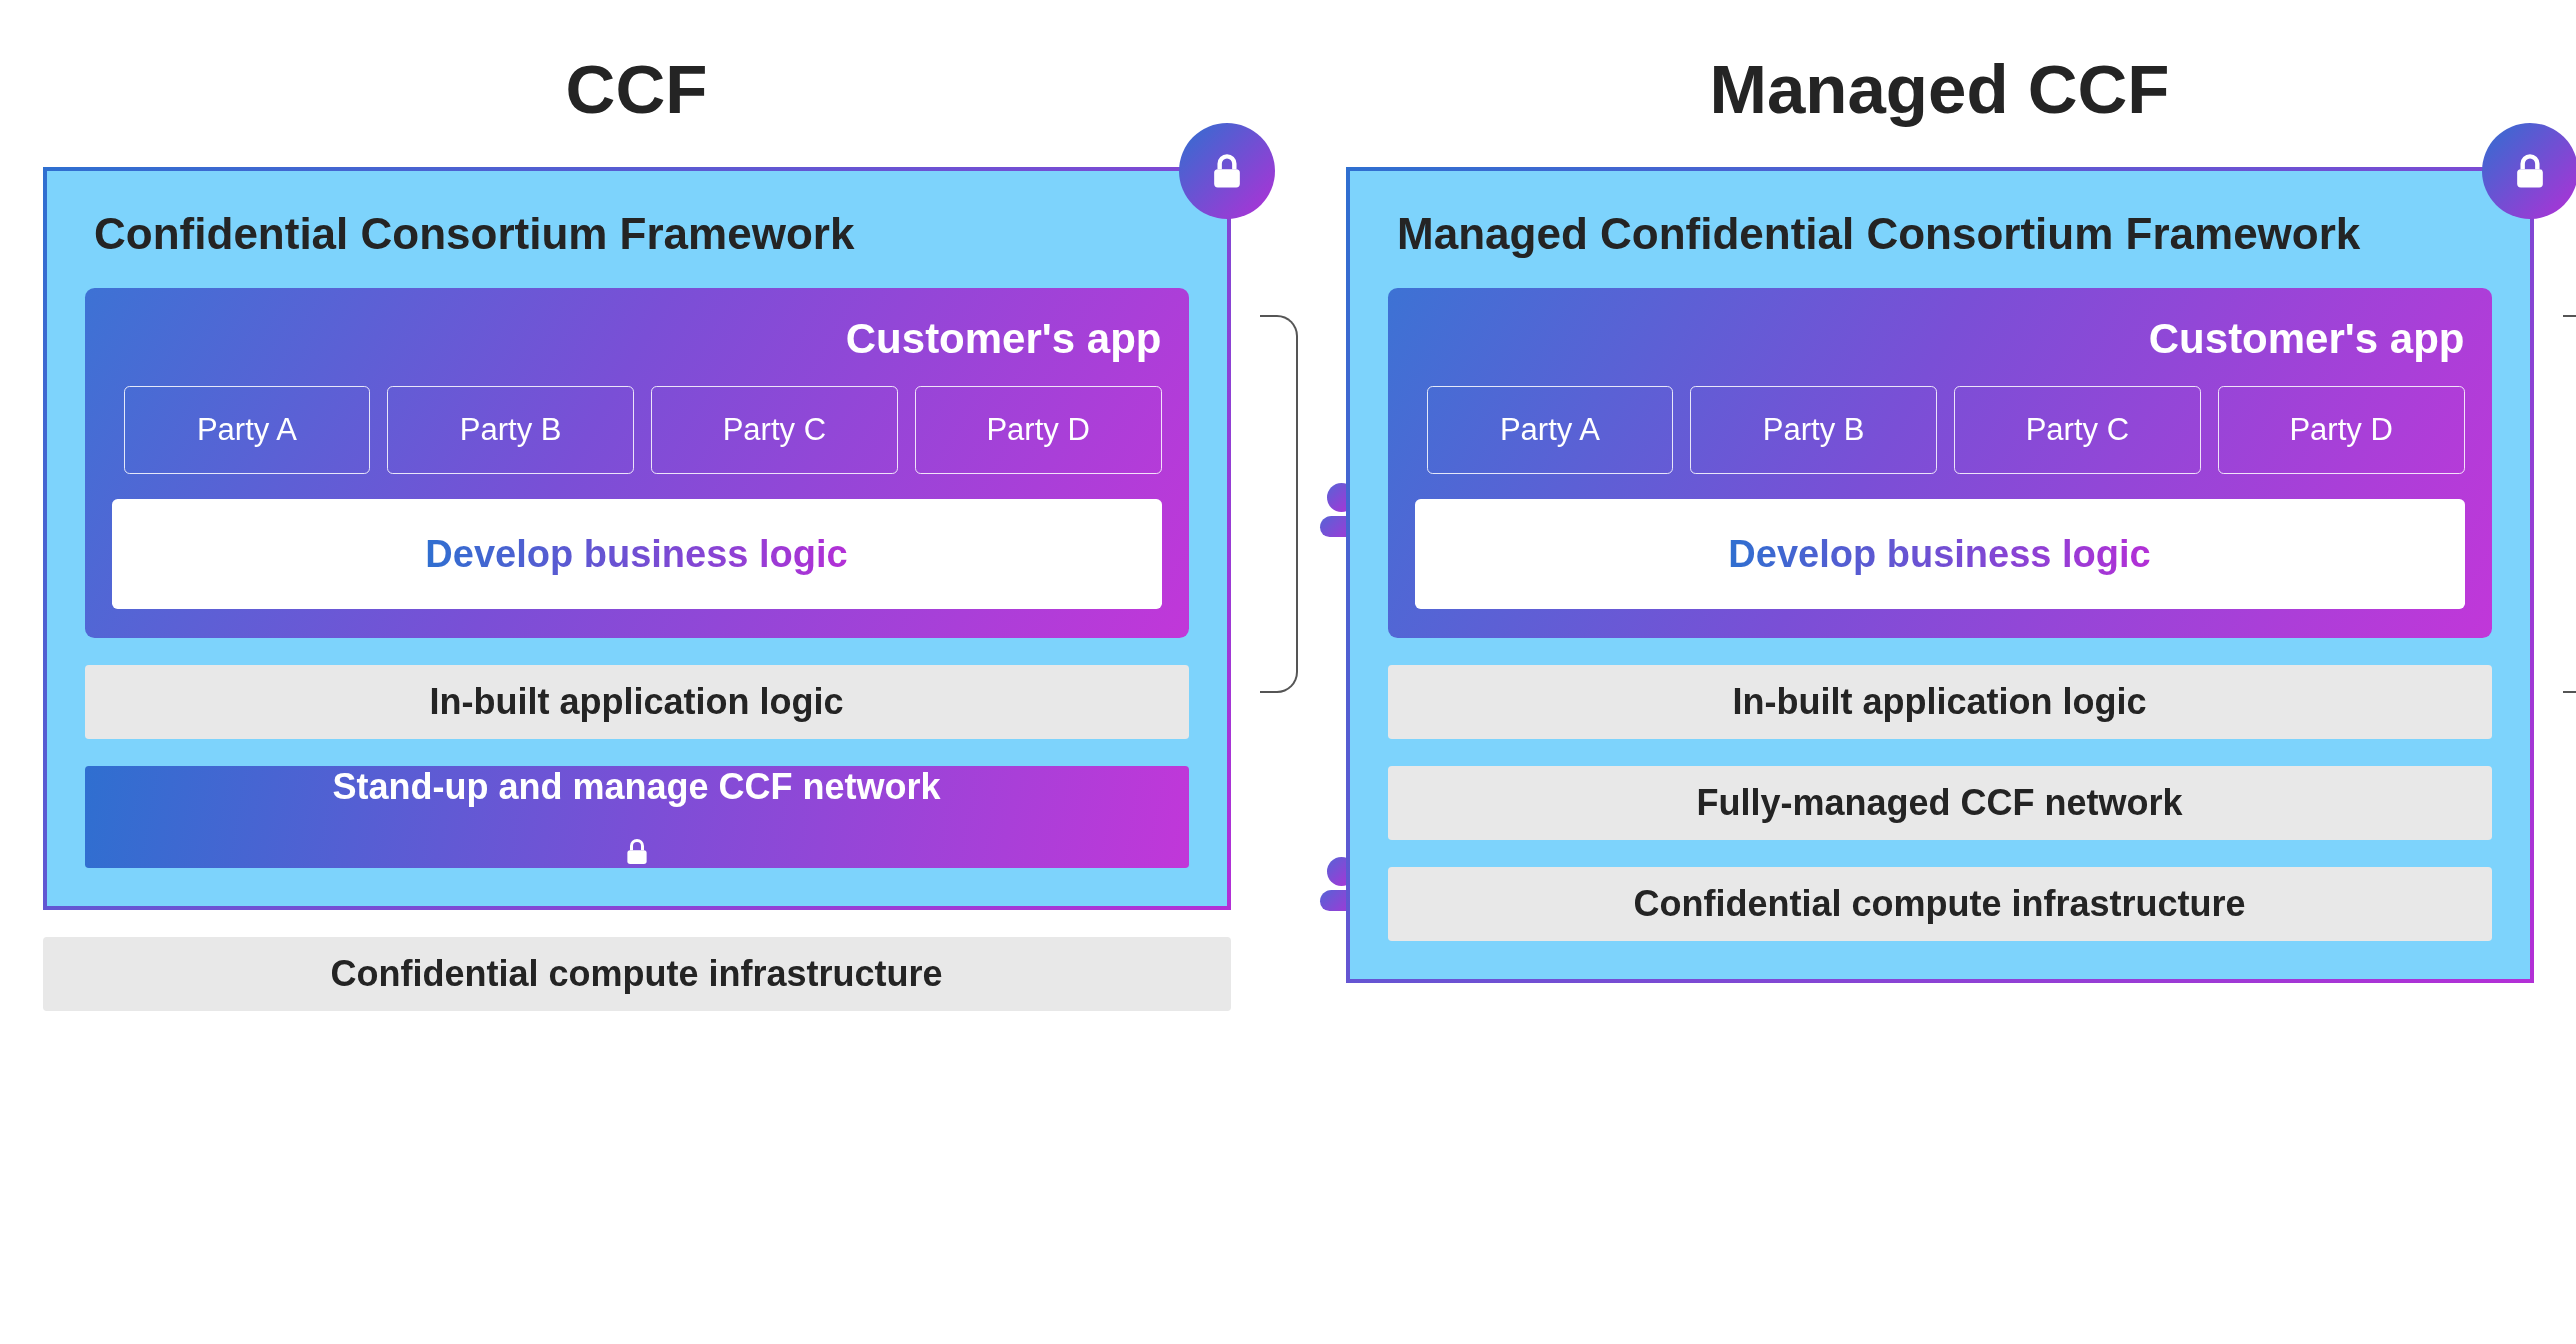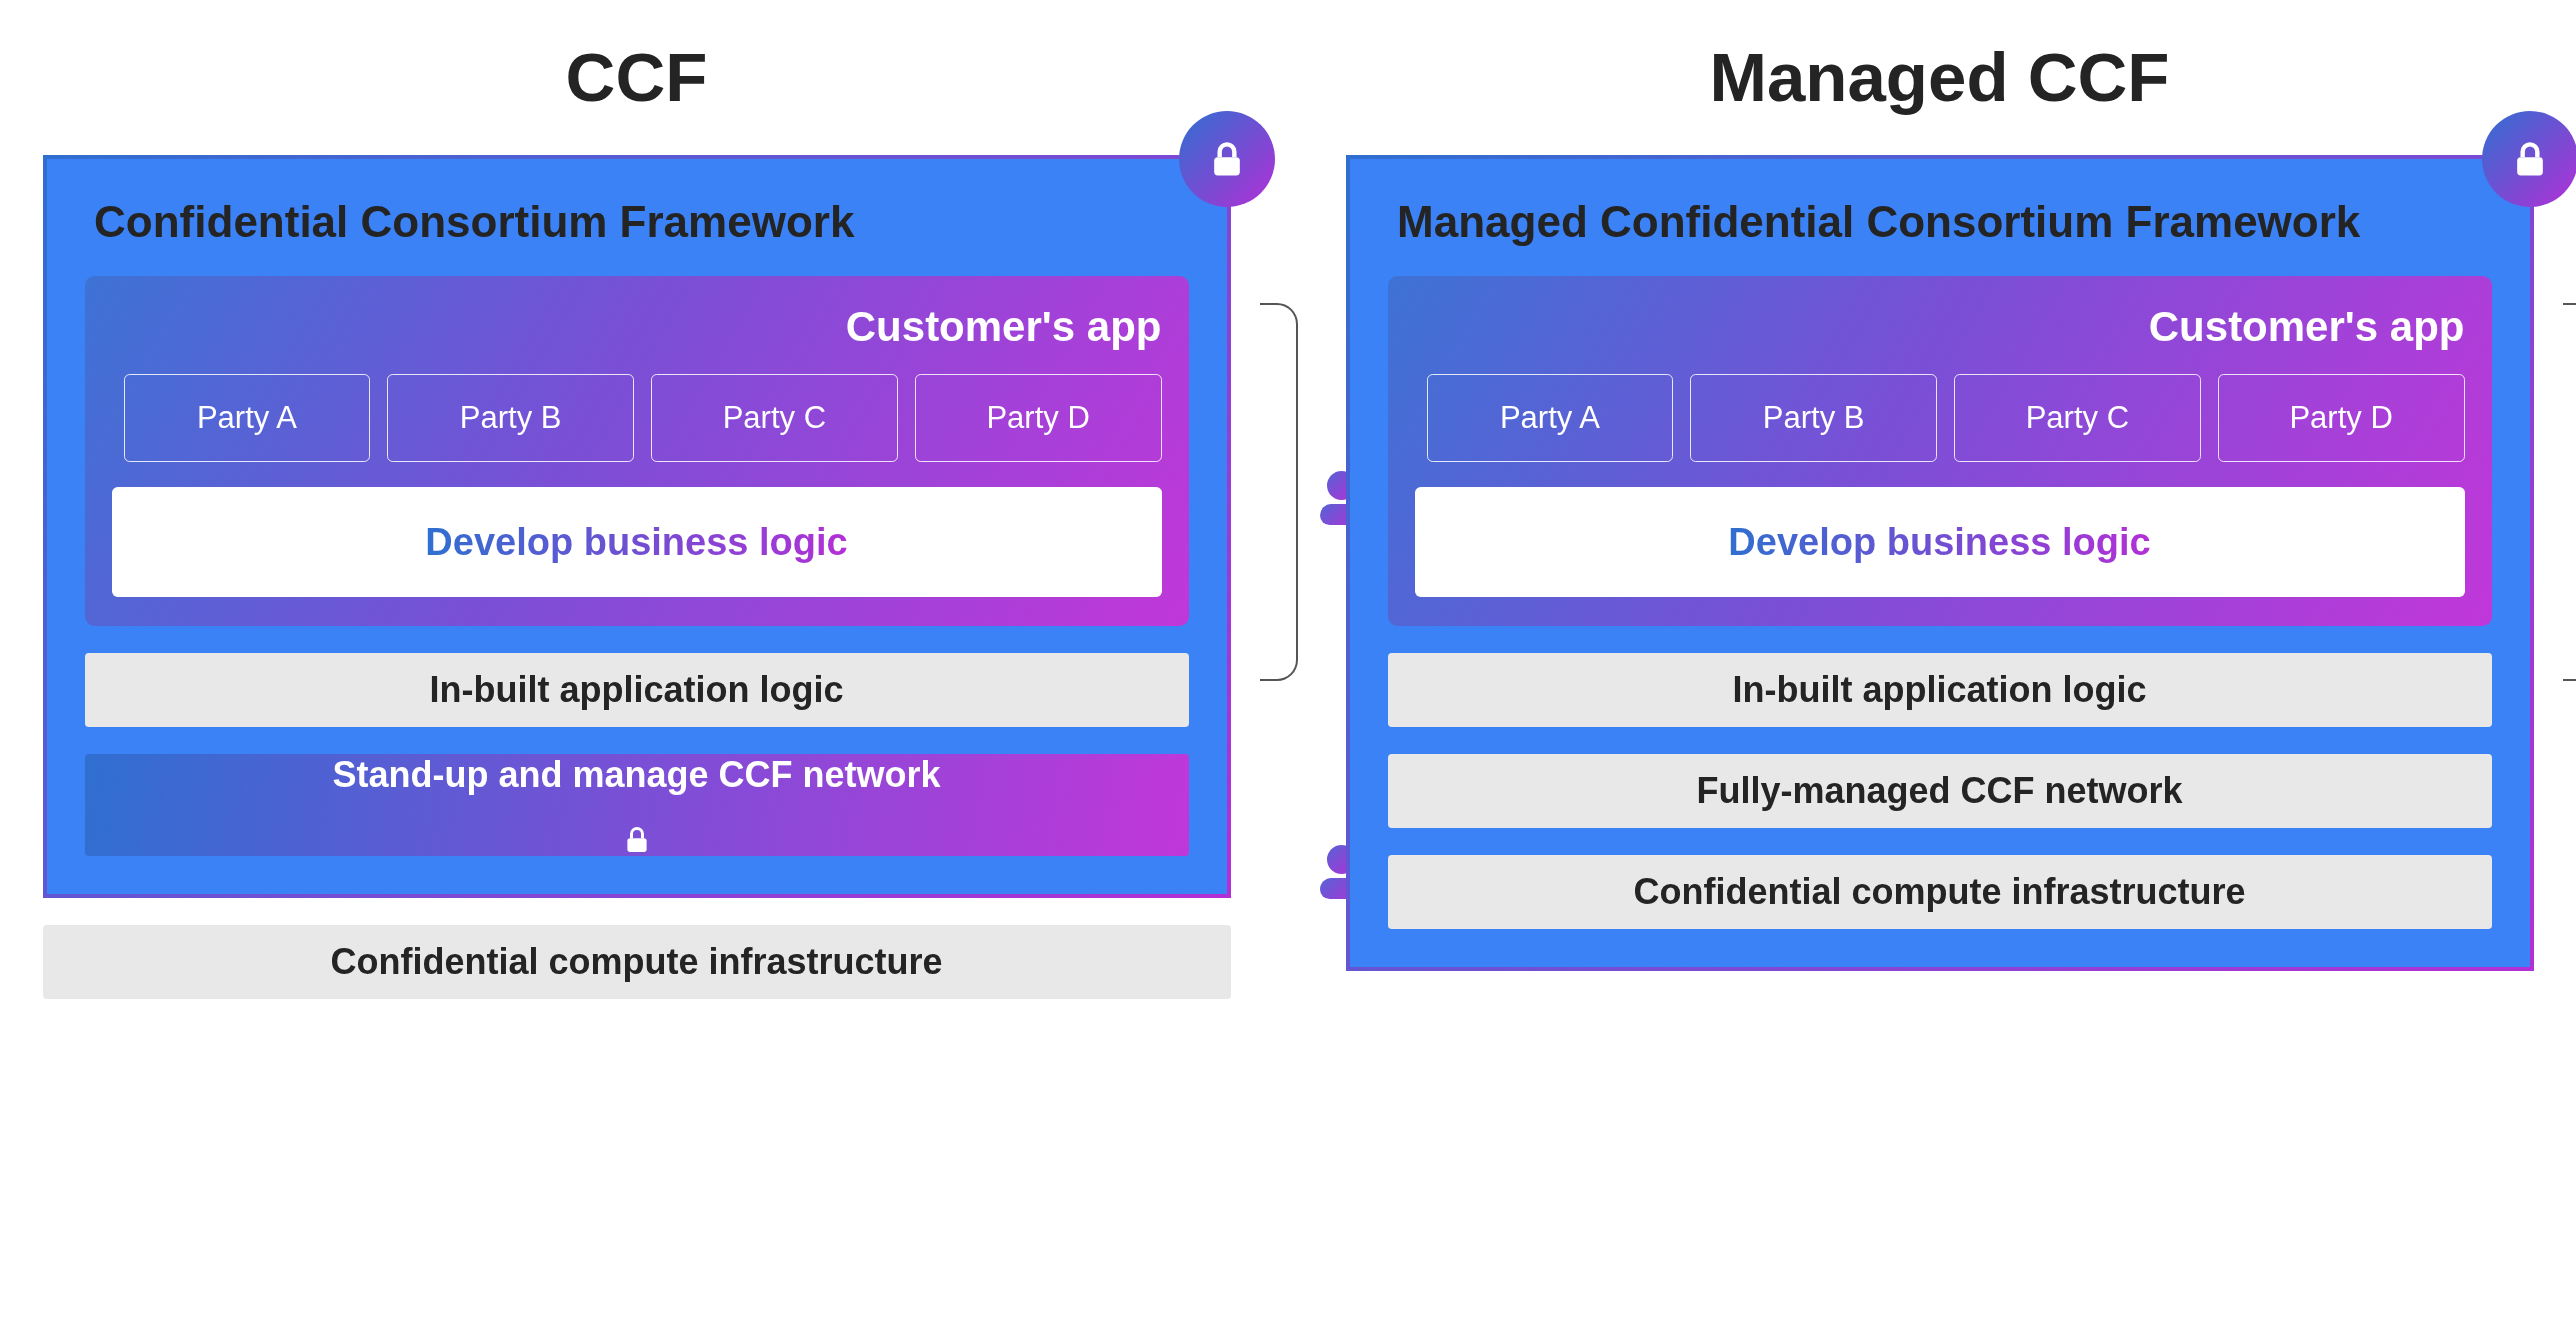--- a/index.html
+++ b/index.html
@@ -11,38 +11,39 @@
     justify-content: center;
   }
   .wrap {
     display: flex;
     gap: 115px;
     width: 2491px;
   }
   .column {
     flex: 1;
     position: relative;
+    margin-top: 12px;
   }
   .col-title {
     text-align: center;
     font-size: 69px;
     font-weight: 700;
     color: #242424;
     margin-bottom: 38px;
   }
   .stack {
     position: relative;
   }
   .framework-box {
     border: 4.8px solid;
     border-image: linear-gradient(135deg, #2f6fd0, #b32fd6) 1;
     border-radius: 7.7px;
     padding: 38px 38px 38px 38px;
     position: relative;
-    background: #3b82f6;
+    background: #7dd3fc;
   }
   .lock-badge {
     position: absolute;
     top: -48px;
     right: -48px;
     width: 96px;
     height: 96px;
     border-radius: 50%;
     background: linear-gradient(135deg, #2f6fd0, #b32fd6);
     display: flex;

